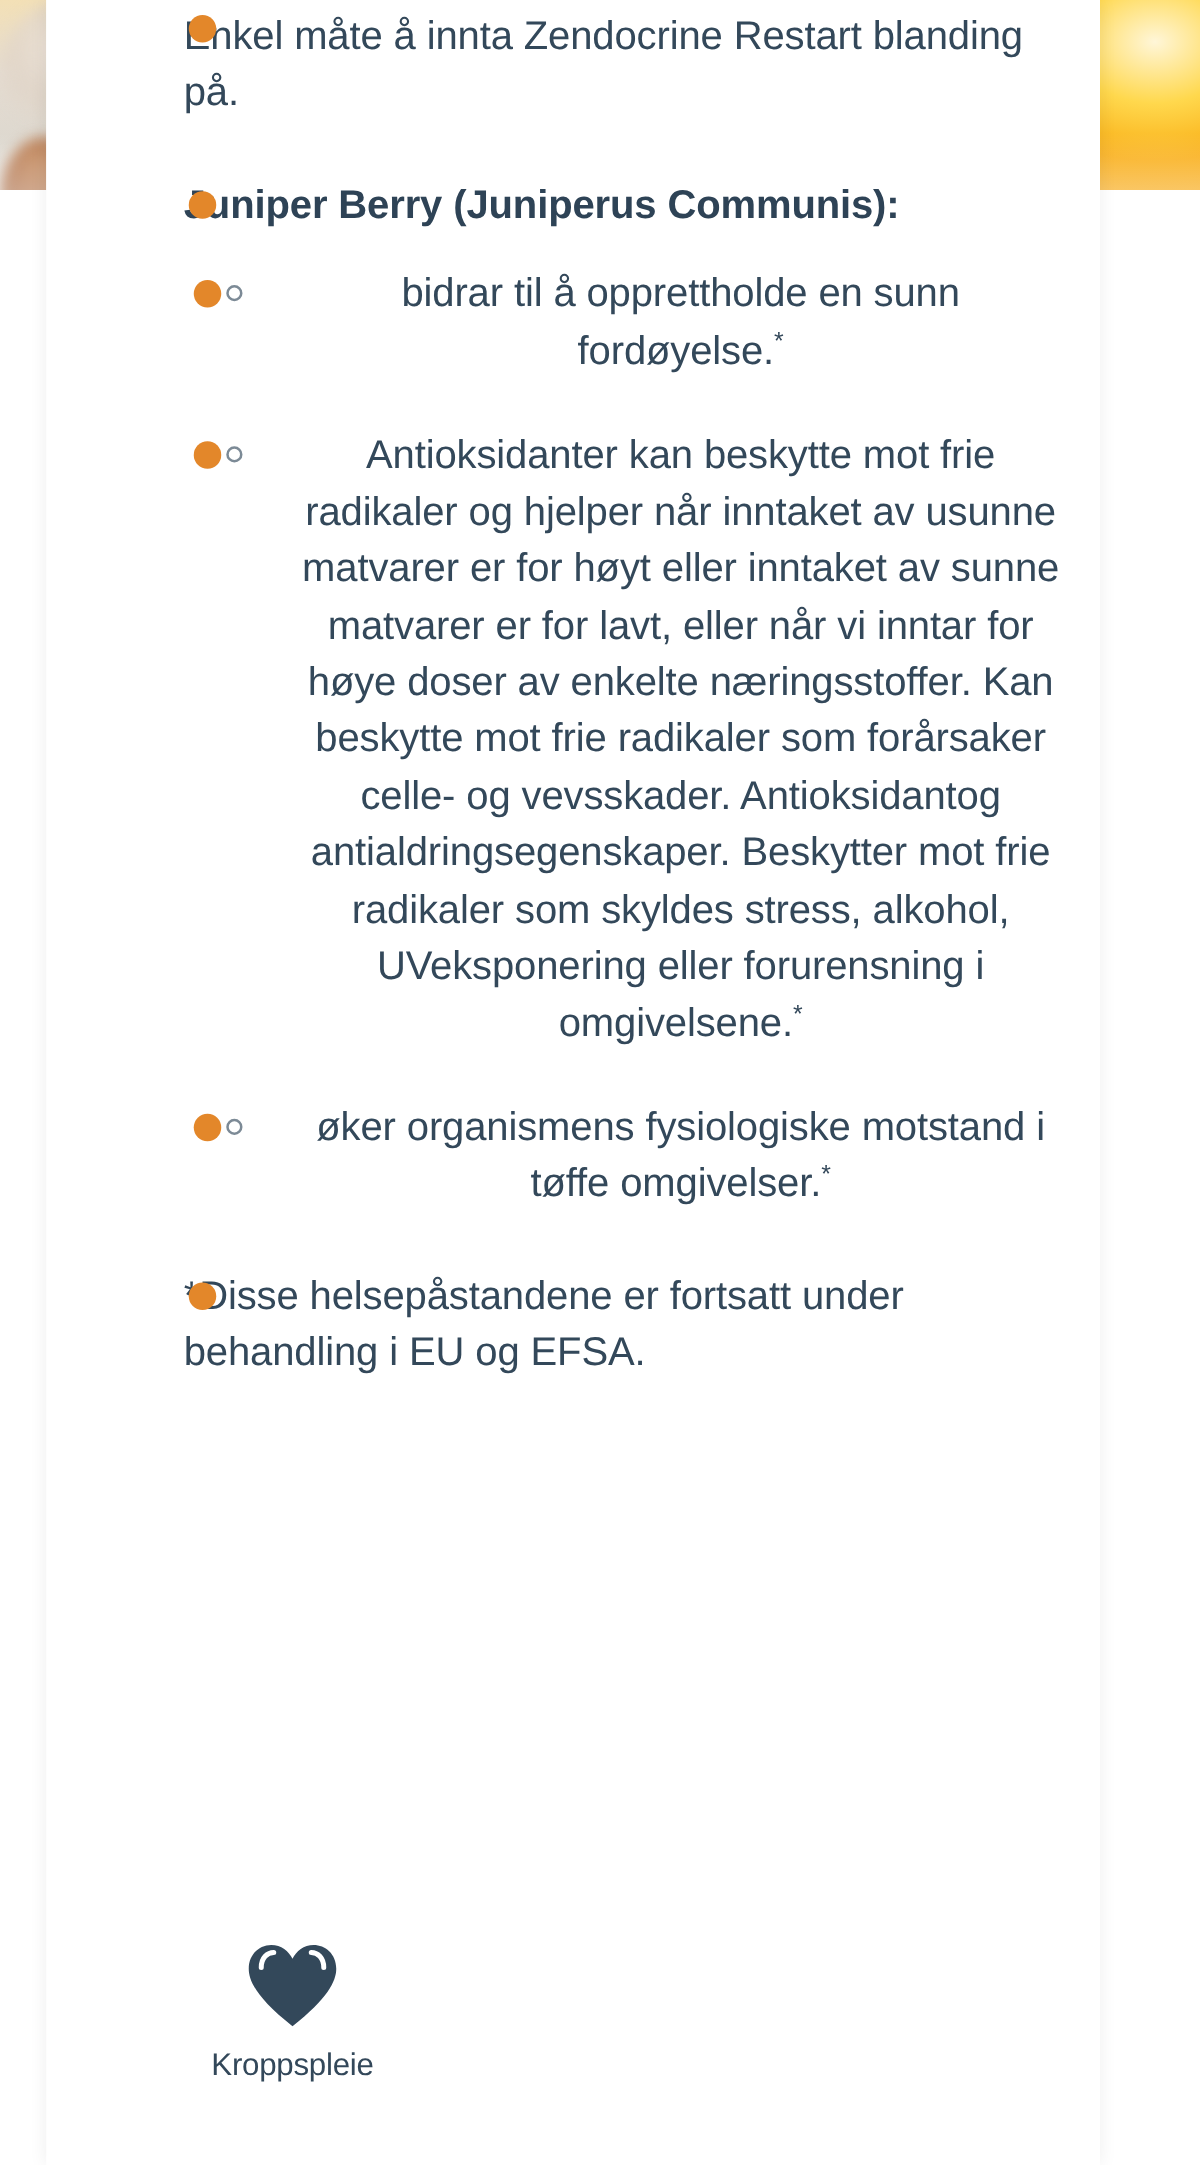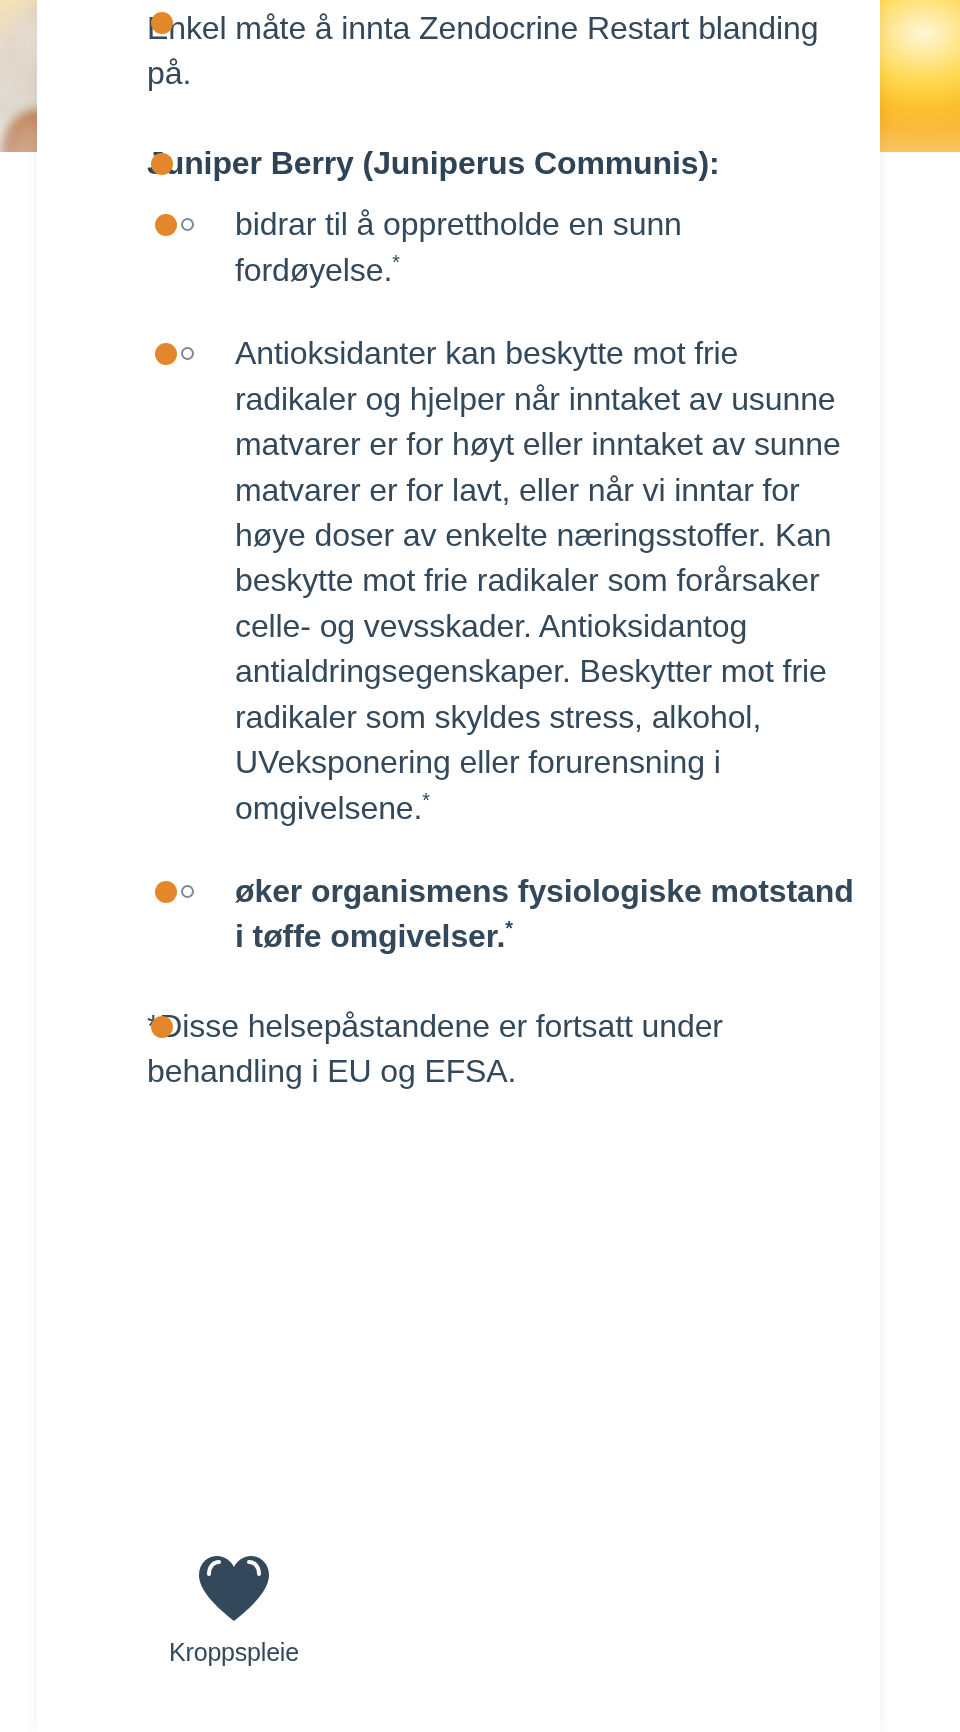--- a/index.html
+++ b/index.html
@@ -139,29 +139,30 @@
     letter-spacing: -0.1px;
   }
   .li-text.bold {
     font-weight: 700;
     color: #2e4356;
   }
 
   
   ul.lvl2 {
     list-style: none;
-    margin: 16px 0 0 0;
+    margin: 26px 0 0 0;
     padding: 0;
+    text-align: center;
   }
   ul.lvl2 > li {
     position: relative;
     padding-left: 88px;
     margin: 0 0 38px 0;
   }
-  ul.lvl2 > li:last-child { margin-bottom: 0; font-weight: bold; }
+  ul.lvl2 > li:last-child { margin-bottom: 0; }
   ul.lvl2 > li > .dot { left: 8px; top: 12px; }
   
   .ring {
     position: absolute;
     left: 34px;
     top: 16px;
     width: 13px;
     height: 13px;
     border-radius: 50%;
     border: 2px solid #7c8a96;

